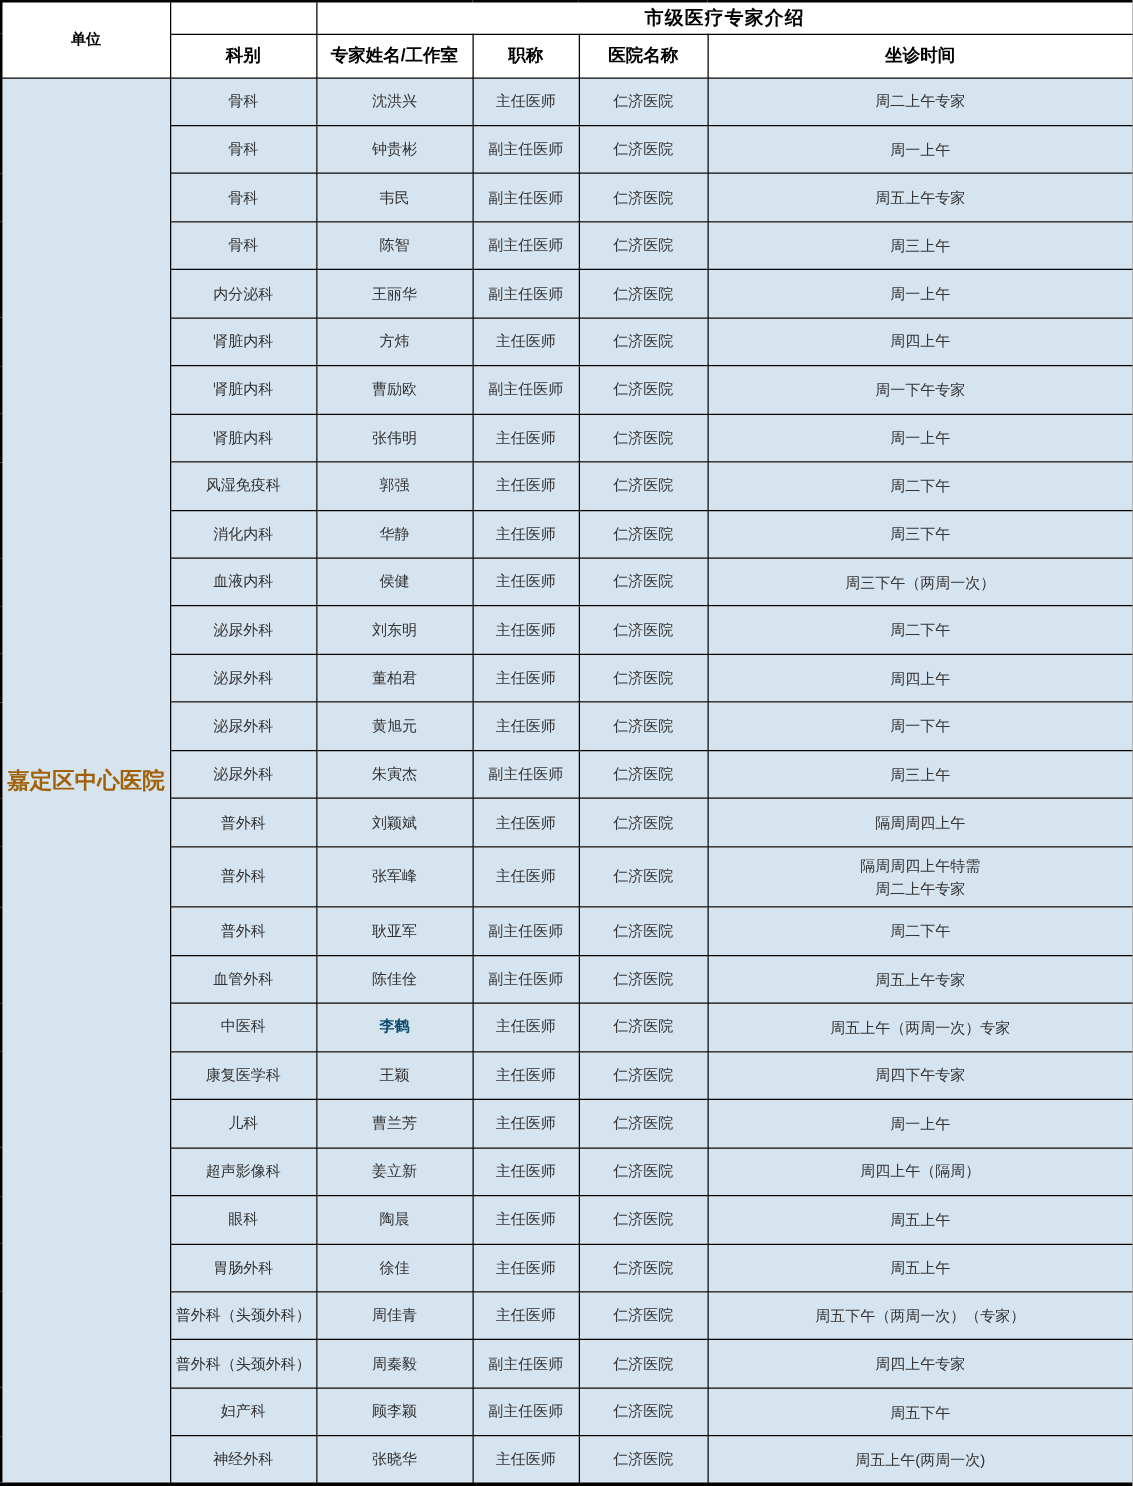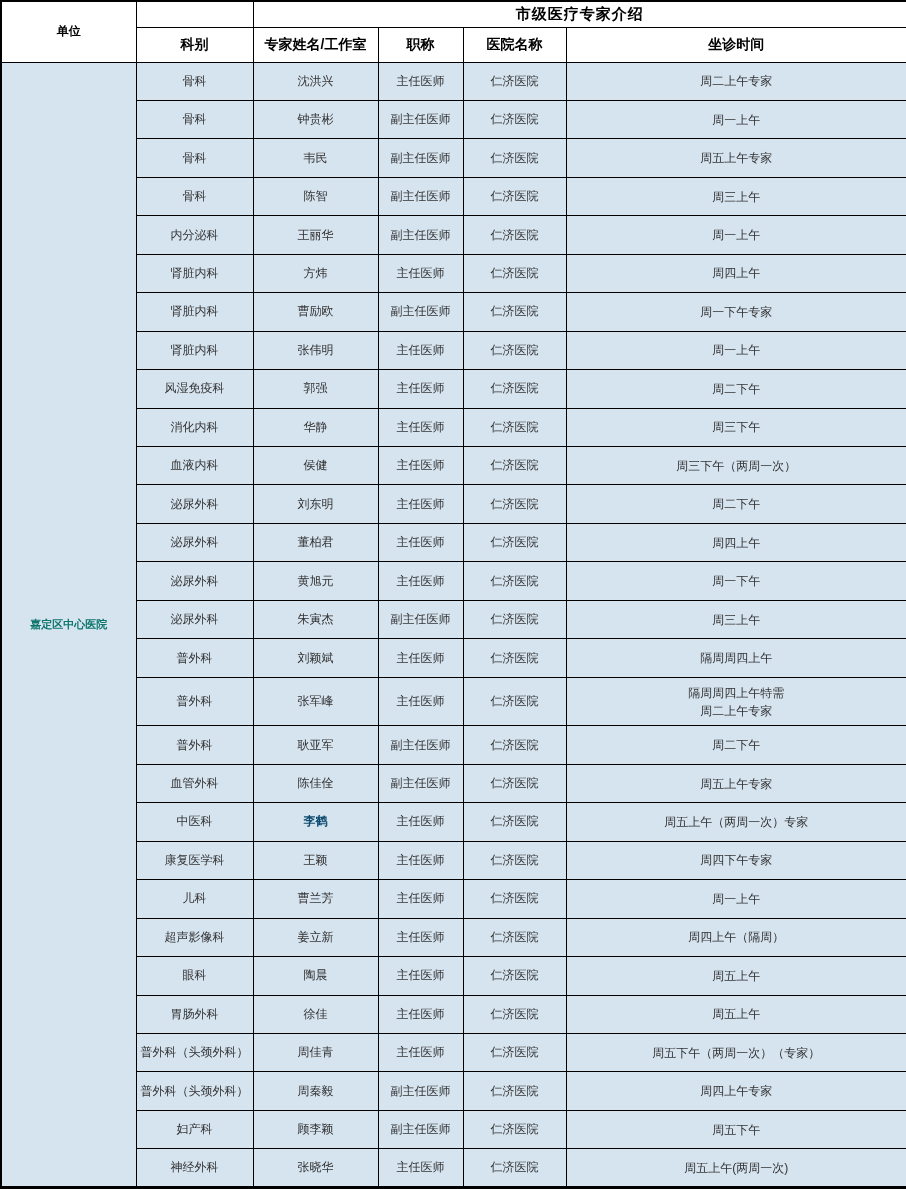--- a/index.html
+++ b/index.html
@@ -40,22 +40,22 @@
   .hdr-row-2{height:35px;padding-left:44px;}
   tbody tr{height:38px;}
   tbody tr.tall{height:48px;}
   tbody td{
     background:var(--row-bg);
     color:var(--text);
     font-size:12px;
   }
   td.unit-value{
     font-weight:bold;
-    color:#0f766e;
-    font-size:11px;
+    color:#a16207;
+    font-size:18px;
     font-family:Liberation Mono, monospace;
   }
   td.schedule{white-space:pre-line;line-height:1.5;text-align:center;}
   td.bold{font-weight:bold;color:#0c4a6e;}
 </style>
 </head>
 <body>
 
 <table>
   <colgroup>

